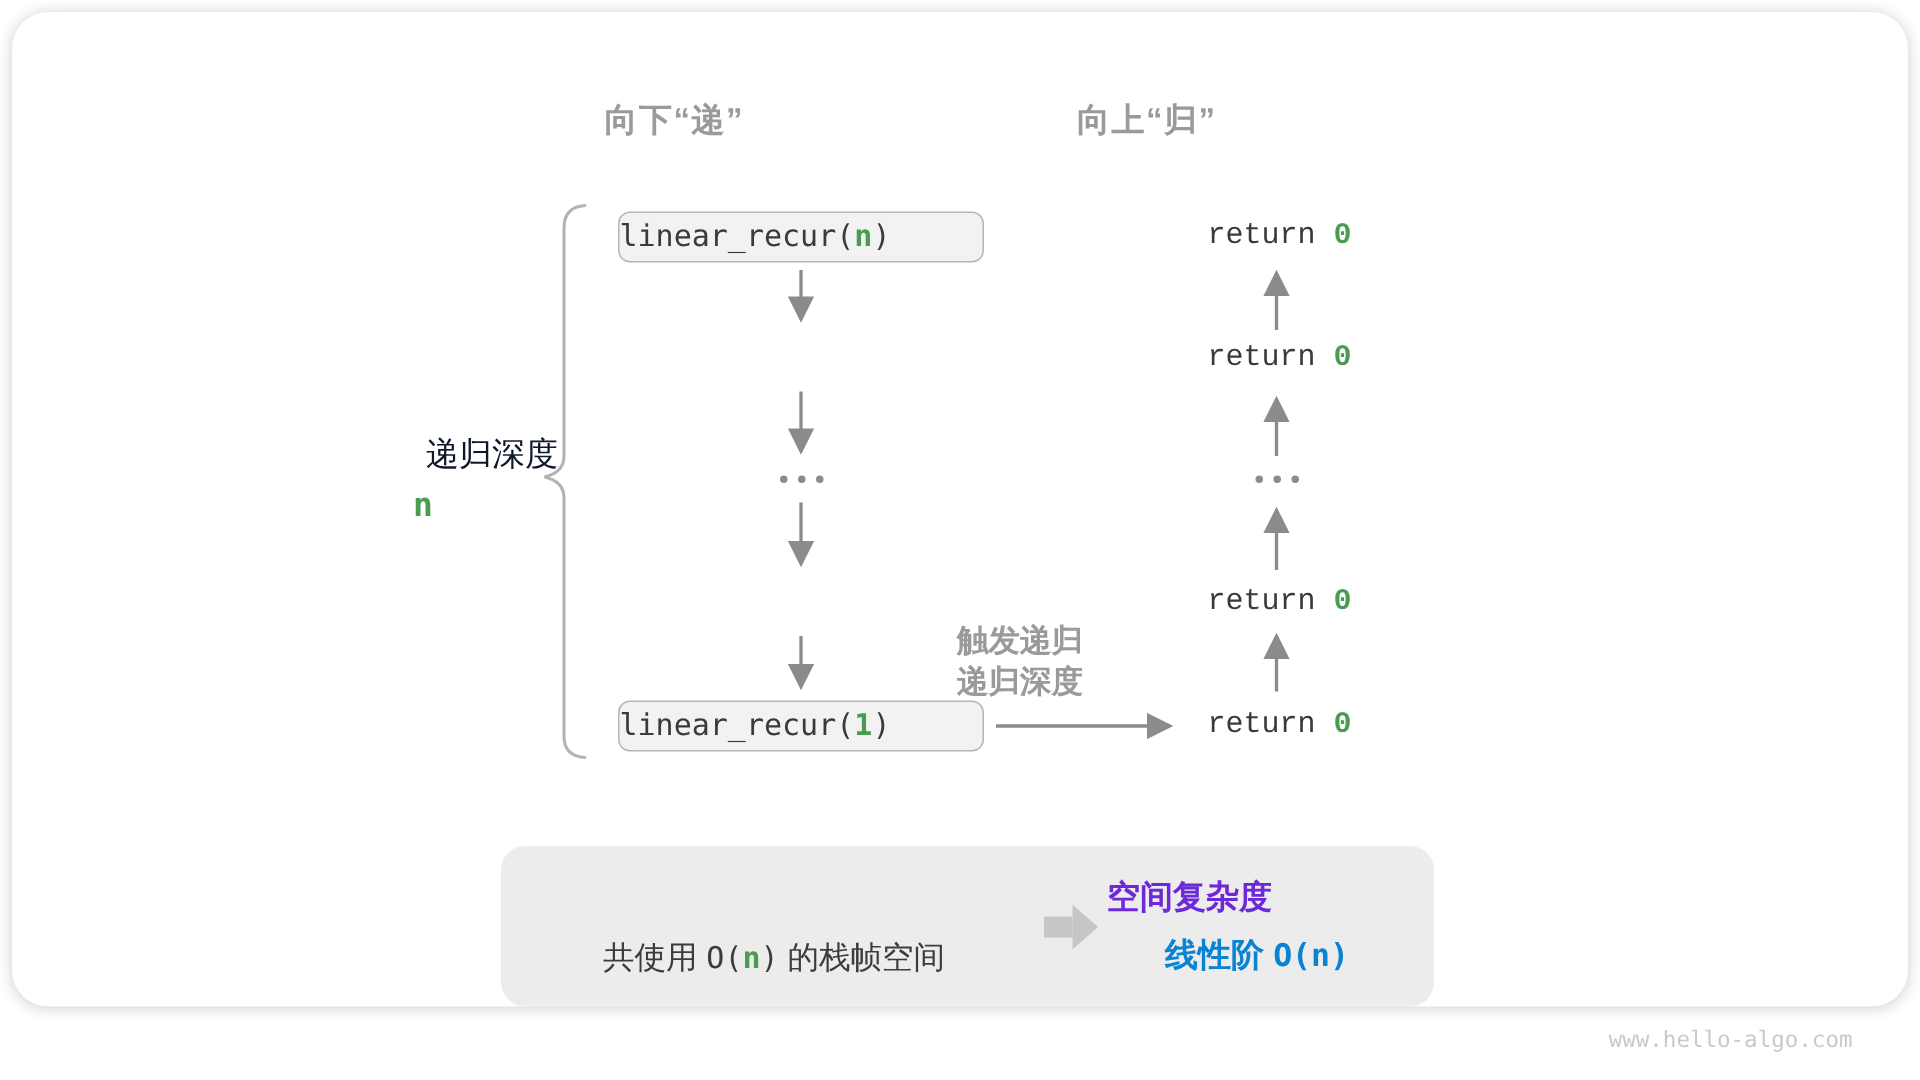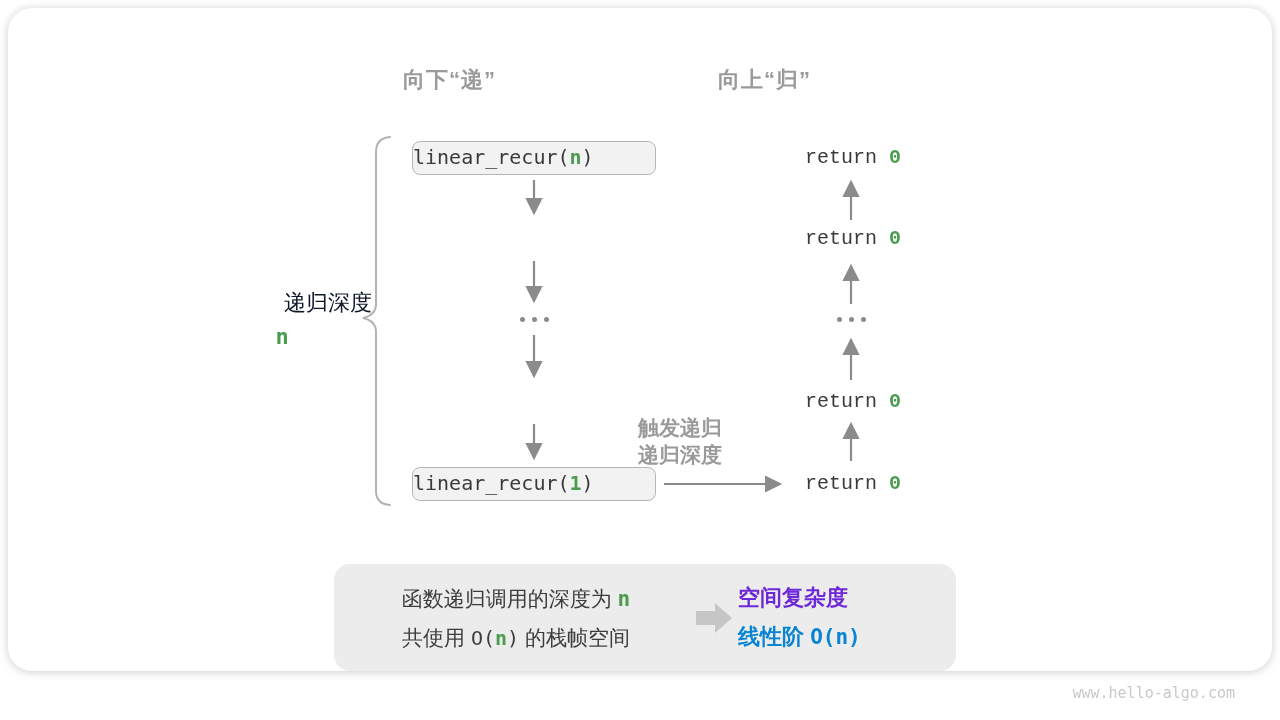--- a/index.html
+++ b/index.html
@@ -56,21 +56,21 @@
     font-size: 21px; color: #3c3c3c; white-space: nowrap; }
   .sum-code { font-family: "DejaVu Sans Mono", "Liberation Mono", monospace; font-size: 20px; }
 
   .block-arrow-body { left: 688px; top: 603px; width: 19px; height: 14px; background: #c6c6c6; }
   .block-arrow-head { left: 707px; top: 595px; width: 0; height: 0;
     border-left: 17px solid #c6c6c6;
     border-top: 15px solid transparent; border-bottom: 15px solid transparent; }
 
   .sum-right-title { left: 730px; top: 575px; width: 200px; text-align: left;
     font-size: 22px; font-weight: bold; color: #6d28d9; }
-  .sum-right-value { left: 730px; top: 614px; width: 200px; 
+  .sum-right-value { left: 730px; top: 614px; width: 200px; text-align: center;
     font-size: 22px; font-weight: bold; color: #0984d3; white-space: nowrap; }
   .sum-right-value .mono { font-size: 21px; font-weight: bold; }
 
   .watermark { right: 37px; top: 676px; text-align: right;
     font-family: "DejaVu Sans Mono", "Liberation Mono", monospace;
     font-size: 15px; color: #c9c9c9; }
 
   svg.overlay { position: absolute; left: 0; top: 0; width: 1280px; height: 720px; pointer-events: none; }
 </style>
 </head>
@@ -143,23 +143,20 @@
     <span>return </span><span class="green">0</span>
   </div>
 
   <div class="abs trigger-label">
     <div>触发递归</div>
     <div>递归深度</div>
   </div>
 
   <div class="abs summary-card"></div>
 
-  <div class="abs sum-left-1">
-    <span>函数递归调用的深度为 </span><span class="mono green">n</span>
-  </div>
   <div class="abs sum-left-2">
     <span>共使用 </span><span class="sum-code">O(</span><span class="sum-code green">n</span><span class="sum-code">)</span><span> 的栈帧空间</span>
   </div>
 
   <div class="abs block-arrow-body"></div>
   <div class="abs block-arrow-head"></div>
 
   <div class="abs sum-right-title">空间复杂度</div>
   <div class="abs sum-right-value">
     <span>线性阶 </span><span class="mono">O(n)</span>

